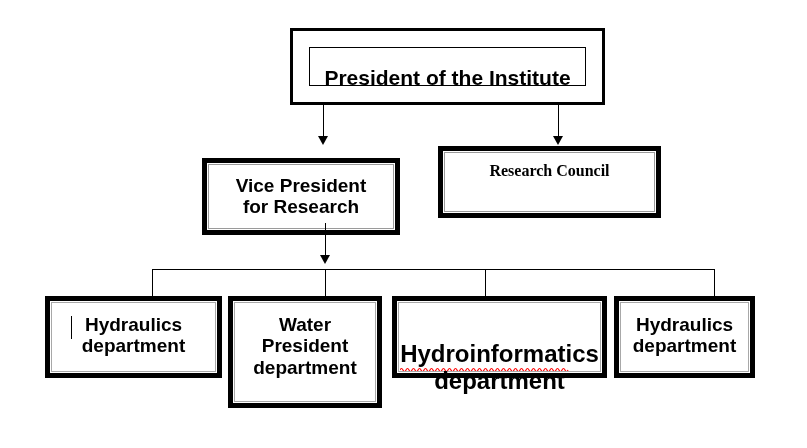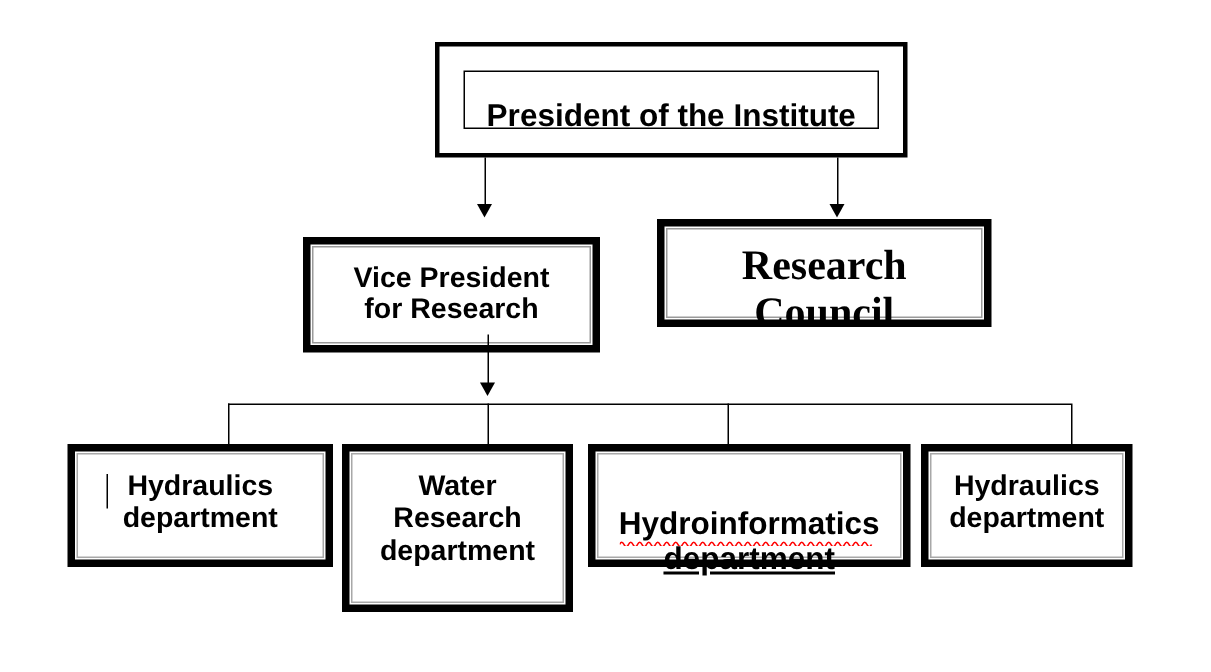--- a/index.html
+++ b/index.html
@@ -139,21 +139,21 @@
 
   <div class="frame-double" style="left:202px; top:158px; width:198px; height:77px;">
     <div class="inner">
       <div class="boxtext f-sans" style="top:10px; font-size:19px;">Vice President
 for Research</div>
     </div>
   </div>
 
   <div class="frame-double" style="left:438px; top:146px; width:223px; height:72px;">
     <div class="inner">
-      <div class="boxtext f-serif" style="top:9px; font-size:28px;font-family:Liberation Serif, serif;">Research Council</div>
+      <div class="boxtext f-serif" style="top:9px; font-size:16px;font-family:Liberation Serif, serif;">Research Council</div>
     </div>
   </div>
 
   <div class="vline" style="left:325px; top:223px; height:34px;"></div>
   <div class="arrowhead" style="left:320px; top:255px;"></div>
 
   <div class="hline" style="left:152px; top:269px; width:562px;"></div>
 
   <div class="vline" style="left:152px; top:269px; height:27px;"></div>
   <div class="vline" style="left:325px; top:269px; height:27px;"></div>
@@ -164,28 +164,28 @@
     <div class="inner">
       <div class="boxtext f-sans" style="top:11px; font-size:19px;">Hydraulics
 department</div>
       <div class="caret" style="left:19px; top:13px; height:23px;"></div>
     </div>
   </div>
 
   <div class="frame-dept" style="left:228px; top:296px; width:154px; height:112px;">
     <div class="inner">
       <div class="boxtext f-sans" style="top:11px; font-size:19px;">Water
-Research
+President
 department</div>
     </div>
   </div>
 
   <div class="frame-dept" style="left:392px; top:296px; width:215px; height:82px;">
     <div class="inner">
-      <div class="boxtext f-sans" style="top:11px; font-size:21px;text-decoration:underline;">
+      <div class="boxtext f-sans" style="top:11px; font-size:24px;">
         <span class="squiggle-wrap"><span>Hydroinformatics</span><span class="squiggle"><svg width="170" height="4" viewBox="0 0 170 4" preserveAspectRatio="none">
                 <path d="M0 3 Q1.5 0 3 3 T6 3 T9 3 T12 3 T15 3 T18 3 T21 3 T24 3 T27 3 T30 3 T33 3 T36 3 T39 3 T42 3 T45 3 T48 3 T51 3 T54 3 T57 3 T60 3 T63 3 T66 3 T69 3 T72 3 T75 3 T78 3 T81 3 T84 3 T87 3 T90 3 T93 3 T96 3 T99 3 T102 3 T105 3 T108 3 T111 3 T114 3 T117 3 T120 3 T123 3 T126 3 T129 3 T132 3 T135 3 T138 3 T141 3 T144 3 T147 3 T150 3 T153 3 T156 3 T159 3 T162 3 T165 3 T168 3" fill="none" stroke="#ff0000" stroke-width="1.1"></path>
               </svg></span></span><br><span>department</span>
       </div>
     </div>
   </div>
 
   <div class="frame-dept" style="left:614px; top:296px; width:141px; height:82px;">
     <div class="inner">
       <div class="boxtext f-sans" style="top:11px; font-size:19px;">Hydraulics

